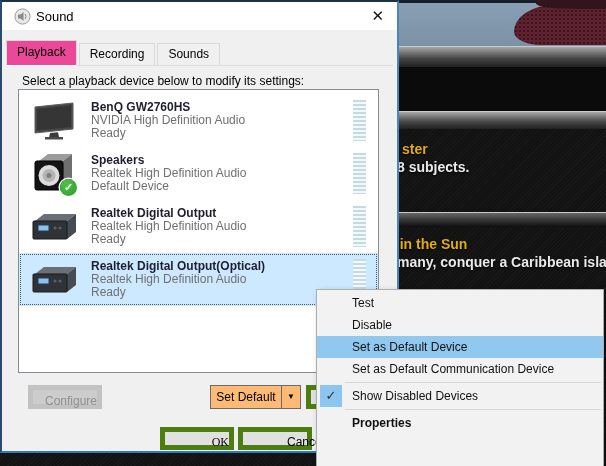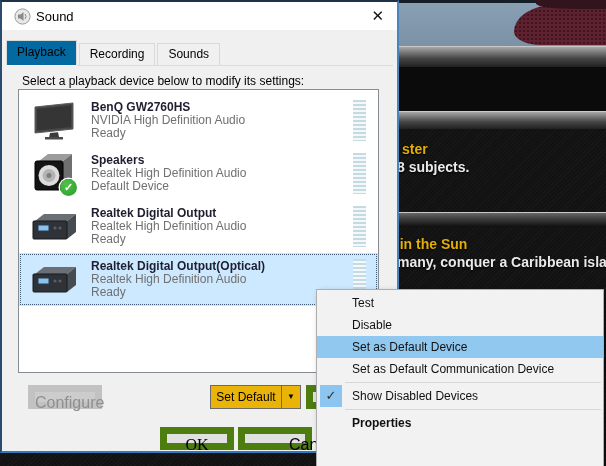--- a/index.html
+++ b/index.html
@@ -32,44 +32,44 @@
   .dialog{left:0;top:0;width:399px;height:453px;box-sizing:border-box;background:#f0f0f0;
           border:2px solid;border-color:#1d3247 #4b84bd #2e79c0 #2a4b6d;z-index:10;}
   .titlebar{left:0;top:0;width:100%;height:28px;background:#ffffff;}
   .apptitle{left:34px;top:7px;font-size:13px;color:#000;}
   .closebtn{right:13px;top:5px;font-size:15px;color:#111;cursor:default;}
   .soundicon{left:12px;top:6px;width:17px;height:17px;}
 
   .tabstrip{left:4px;top:38px;width:387px;height:25px;display:flex;align-items:flex-end;border-bottom:1px solid #dcdcdc;}
   .tab{height:21px;line-height:21px;padding:0 10px;font-size:12px;color:#000;background:#f0f0f0;
        border:1px solid #d9d9d9;border-bottom:none;margin-right:2px;white-space:nowrap;}
-  .tab.active{height:24px;line-height:23px;background:#0369a1;margin-bottom:-1px;border-bottom:1px solid #fff;}
+  .tab.active{height:24px;line-height:23px;background:#ec4899;margin-bottom:-1px;border-bottom:1px solid #fff;}
 
   .instruction{left:20px;top:72px;font-size:12px;color:#000;}
 
   .devlist{left:16px;top:87px;width:361px;height:284px;background:#fff;border:1px solid #868b94;
            box-sizing:border-box;padding-top:4px;}
   .devrow{position:relative;height:53px;display:flex;align-items:center;padding-left:10px;box-sizing:border-box;}
   .devrow.selected{background:#cde9ff;outline:1px dotted #3c5a77;outline-offset:-2px;}
   .iconcell{width:50px;height:46px;flex:none;display:flex;align-items:center;justify-content:center;
             margin-right:12px;position:relative;}
   .devtext div{line-height:13px;}
   .devname{font-size:12px;font-weight:bold;color:#1e1e30;}
   .devsub{font-size:12px;color:#707070;}
   .meter{position:absolute;right:12px;top:6px;width:13px;height:41px;
          background:repeating-linear-gradient(180deg,#c6dae2 0 2px,#f3f8fa 2px 4px);}
   .badge{position:absolute;right:2px;bottom:1px;width:17px;height:17px;border-radius:50%;
          background:radial-gradient(circle at 35% 30%,#4fc445,#2a9a2d);box-shadow:0 0 0 1.5px #fff;
          color:#fff;font-size:11px;font-weight:bold;line-height:17px;text-align:center;}
 
-  .btn{position:absolute;box-sizing:border-box;background:#e1e1e1;border:7px solid #4d7c0f;
-       font-size:16px;color:#000;text-align:center;}
+  .btn{position:absolute;box-sizing:border-box;background:#e1e1e1;border:5px solid #4d7c0f;
+       font-size:12px;color:#000;text-align:right;}
   .btn-configure{left:26px;top:383px;width:74px;height:24px;line-height:22px;
                  background:#cccccc;border-color:#c2c2c2;color:#8f8f8f;}
-  .splitbtn{left:208px;top:383px;height:24px;display:flex;box-sizing:border-box;border:1px solid #6b6b6b;background:#eab308;}
+  .splitbtn{left:208px;top:383px;height:24px;display:flex;box-sizing:border-box;border:1px solid #6b6b6b;background:#fdba74;}
   .splitmain{width:70px;line-height:22px;font-size:12px;text-align:center;}
   .splitarrow{width:18px;line-height:22px;font-size:8px;text-align:center;border-left:1px solid #6b6b6b;}
   .btn-propsliver{left:304px;top:383px;width:18px;height:24px;}
   .btn-ok{left:158px;top:425px;width:74px;height:23px;line-height:21px;font-family:Liberation Serif, serif;}
   .btn-cancel{left:236px;top:425px;width:74px;height:23px;line-height:21px;padding-left:44px;}
 
   
   .ctxmenu{left:316px;top:289px;width:288px;height:200px;box-sizing:border-box;background:#f2f2f2;
            border:1px solid #aeaeae;padding:2px 0;z-index:20;box-shadow:4px 4px 7px rgba(0,0,0,.45);}
   .mi{position:relative;height:22px;line-height:22px;padding-left:35px;font-size:12px;color:#111;white-space:nowrap;}

